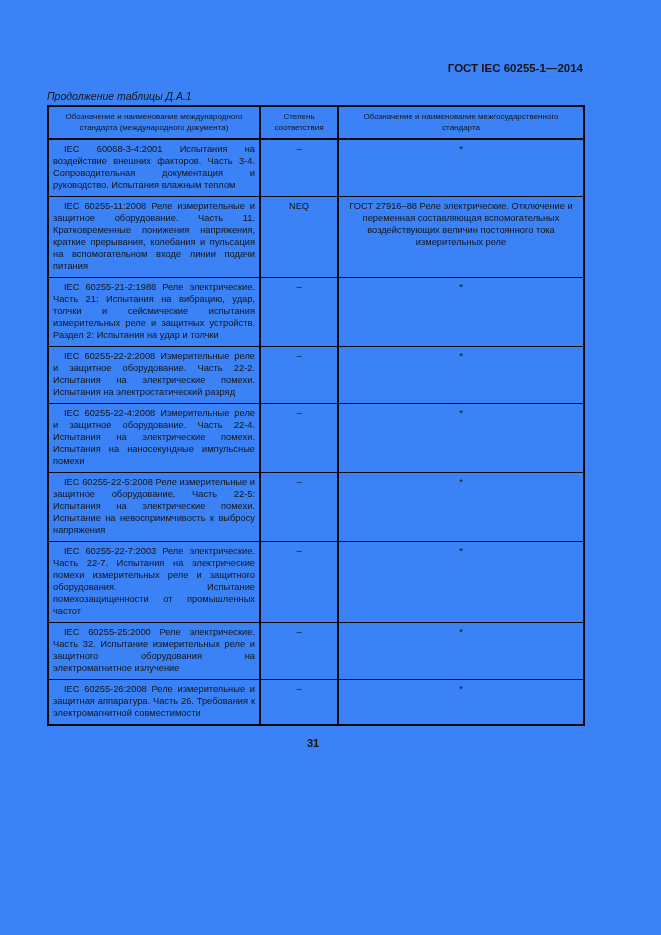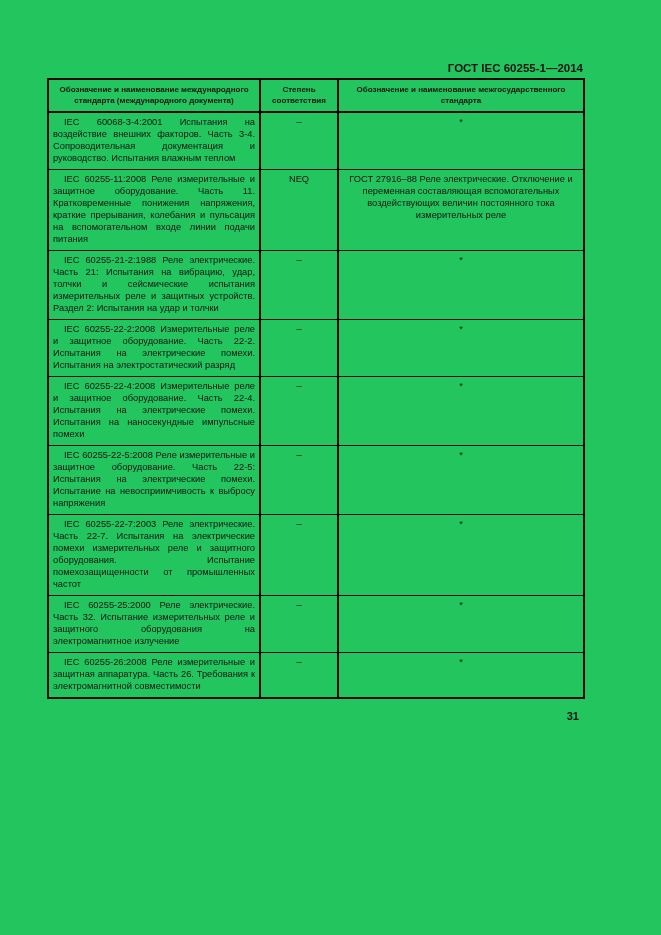--- a/index.html
+++ b/index.html
@@ -6,21 +6,21 @@
     margin: 0; padding: 0;
     width: 661px; height: 935px;
     overflow: hidden;
     background: #f5f6f5;
     font-family: "Liberation Sans", sans-serif;
     color: #141414;
   }
   .page {
     position: relative;
     width: 661px; height: 935px;
-    background: #22c55e;
+    background: #3b82f6;
   }
   .content {
     position: absolute;
     left: 47px; top: 62px;
     width: 536px;
   }
   .running-header {
     text-align: right;
     font-weight: bold;
     font-size: 11.5px;
@@ -43,54 +43,55 @@
   table.std-table td {
     border-left: 2px solid #0a0a0a;
     border-right: 2px solid #0a0a0a;
     vertical-align: top;
     font-size: 9.3px;
     line-height: 12px;
   }
   table.std-table thead th {
     border-bottom: 2px solid #0a0a0a;
     vertical-align: middle;
-    font-weight: bold;
+    font-weight: normal;
     font-size: 8px;
     line-height: 10.5px;
     text-align: center;
     padding: 5px 6px;
   }
   table.std-table tbody td {
     border-top: 1px solid #0a0a0a;
     padding: 3px 4px 5px;
   }
   td.col-international {
     text-align: justify;
     text-indent: 11px;
     hyphens: auto;
     margin-top: 48px;
   }
   td.col-degree  { text-align: center; }
   td.col-interstate { text-align: center; padding-left: 6px; padding-right: 6px; }
   .page-number {
     margin-top: 11px;
-    text-align: right;
+    text-align: center;
     font-weight: bold;
     font-size: 11px;
     padding-right: 4px;
   }
 </style>
 </head>
 <body>
 
 <div class="page">
   <div class="content">
 
     <div class="running-header">ГОСТ IEC 60255-1—2014</div>
 
+    <div class="table-caption">Продолжение таблицы Д.А.1</div>
 
     <table class="std-table">
       <colgroup>
         <col style="width:212px">
         <col style="width:78px">
         <col style="width:246px">
       </colgroup>
       <thead>
         <tr>
           <th>Обозначение и наименование международного стандарта (международного документа)</th>

